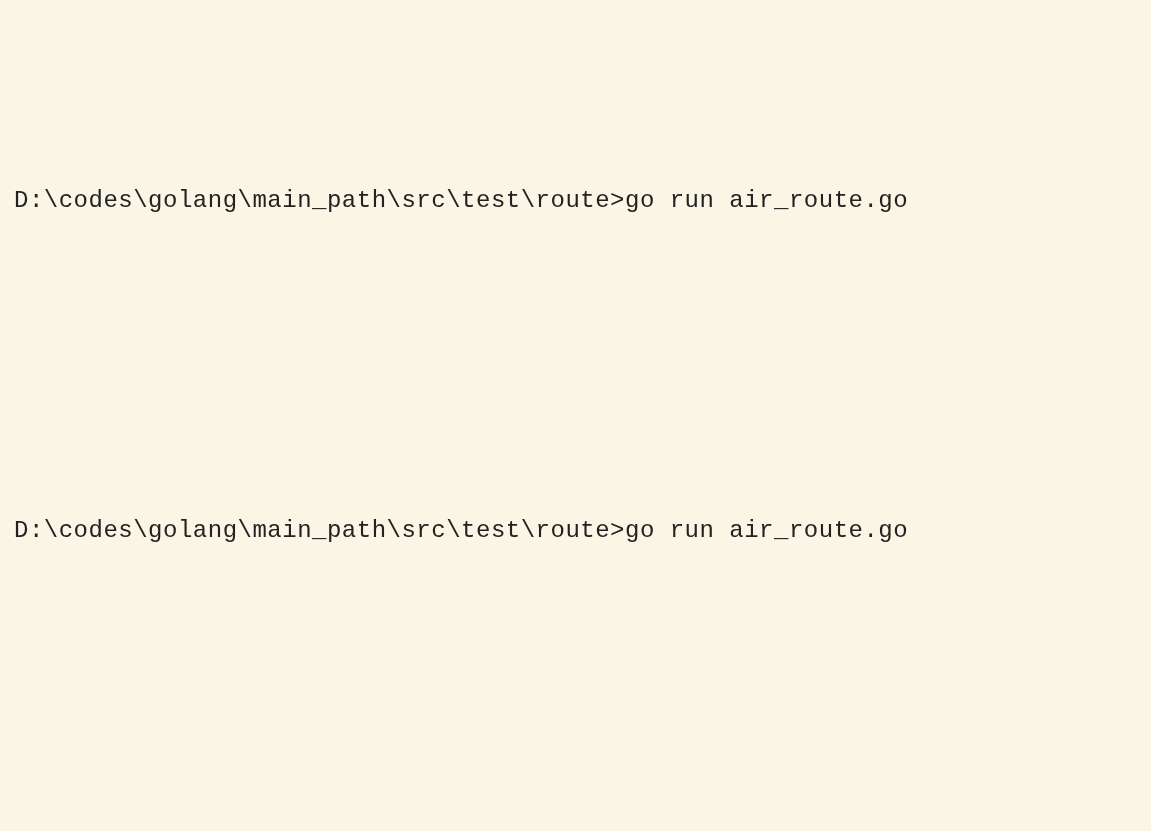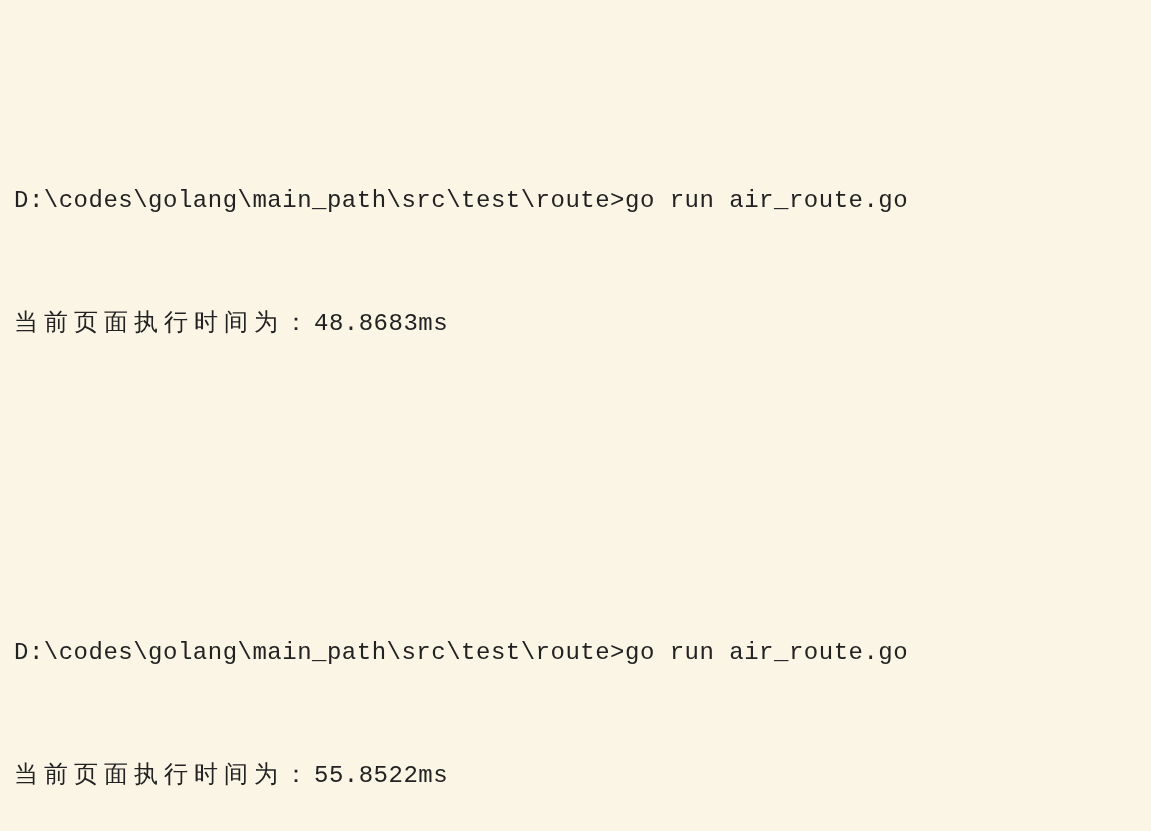--- a/index.html
+++ b/index.html
@@ -31,23 +31,21 @@
   .cjk {
     letter-spacing: 6px;
   }
 </style>
 </head>
 <body>
 
 <div class="terminal">
   <div class="block">
     <span class="prompt-line"><span>D:\codes\golang\main_path\src\test\route&gt;</span><span>go run air_route.go</span></span>
-    <span class="output-line"><span class="cjk">当前页面执行时间为：</span><span>48.8683ms</span></span>
   </div>
   <div class="block">
     <span class="prompt-line"><span>D:\codes\golang\main_path\src\test\route&gt;</span><span>go run air_route.go</span></span>
-    <span class="output-line"><span class="cjk">当前页面执行时间为：</span><span>55.8522ms</span></span>
   </div>
   
   
   
   
 </div>
 
 </body></html>

